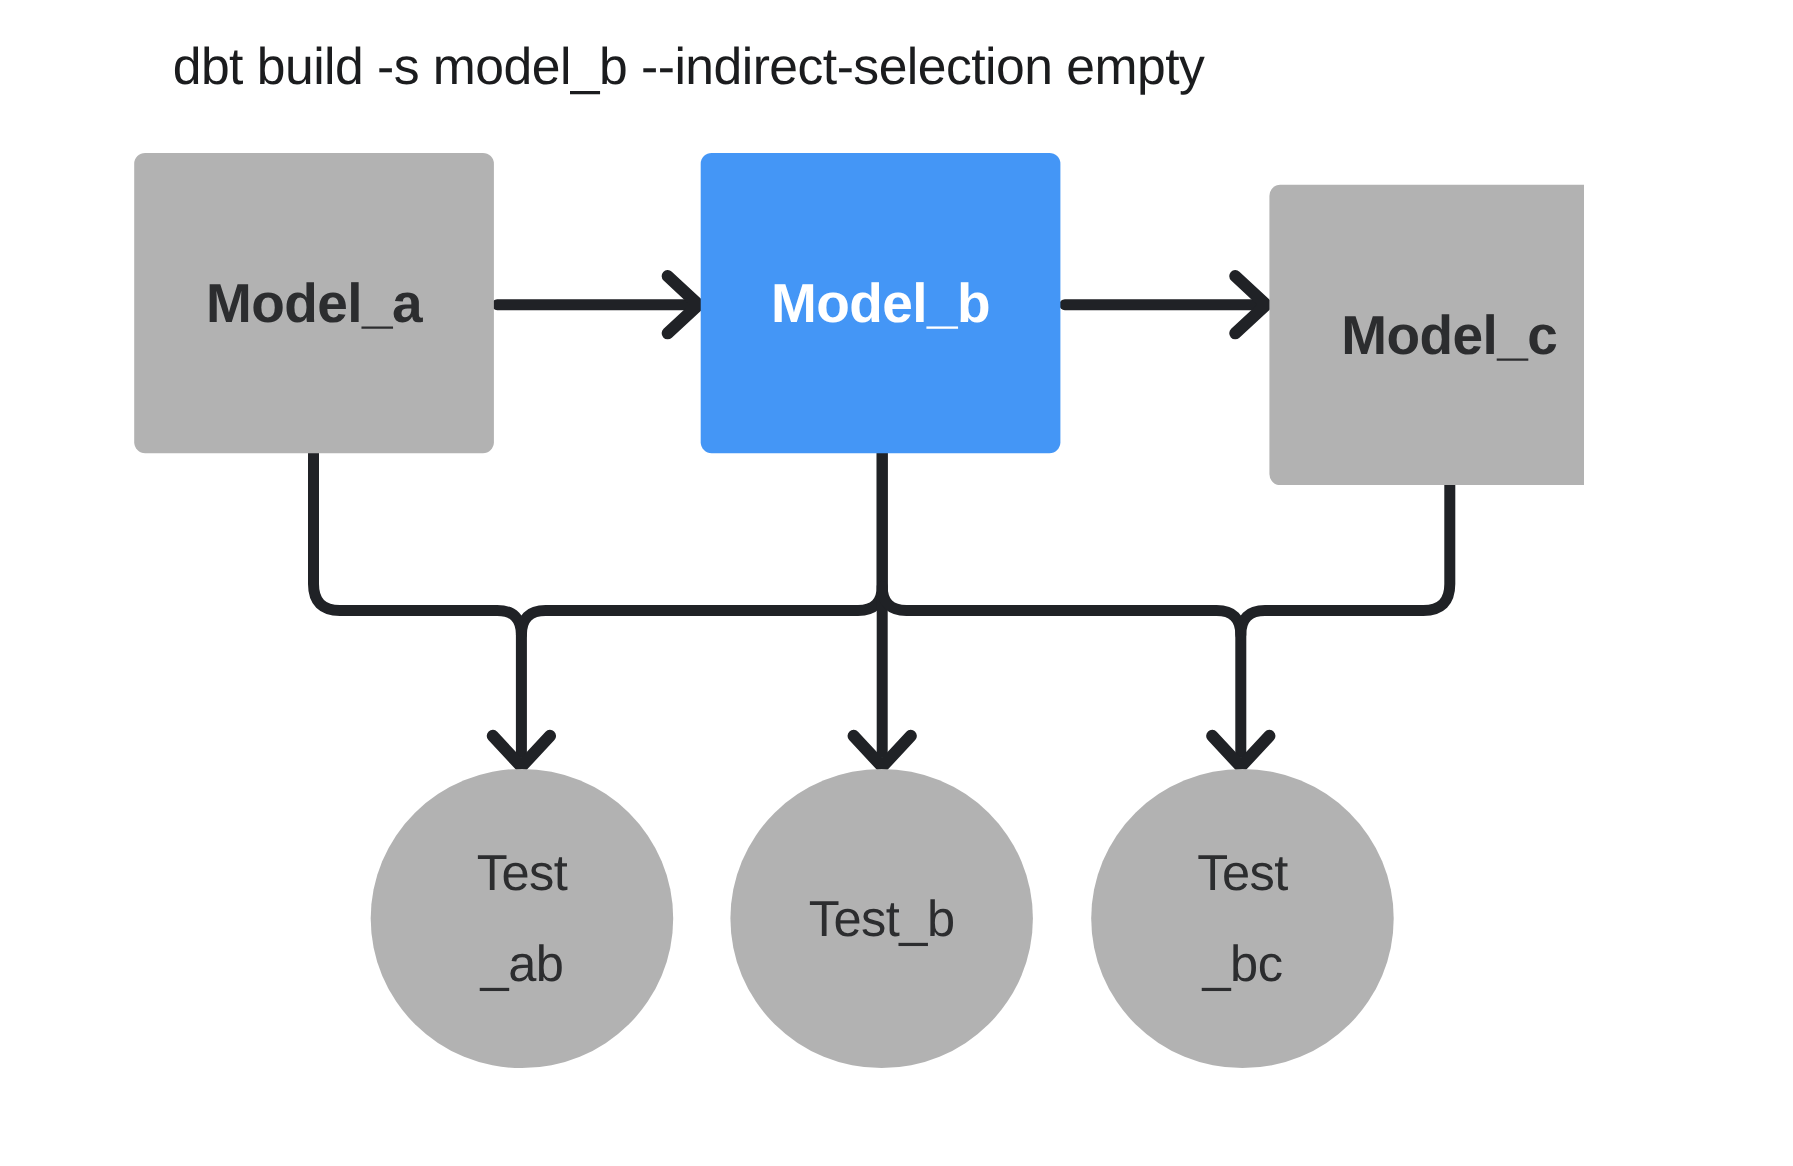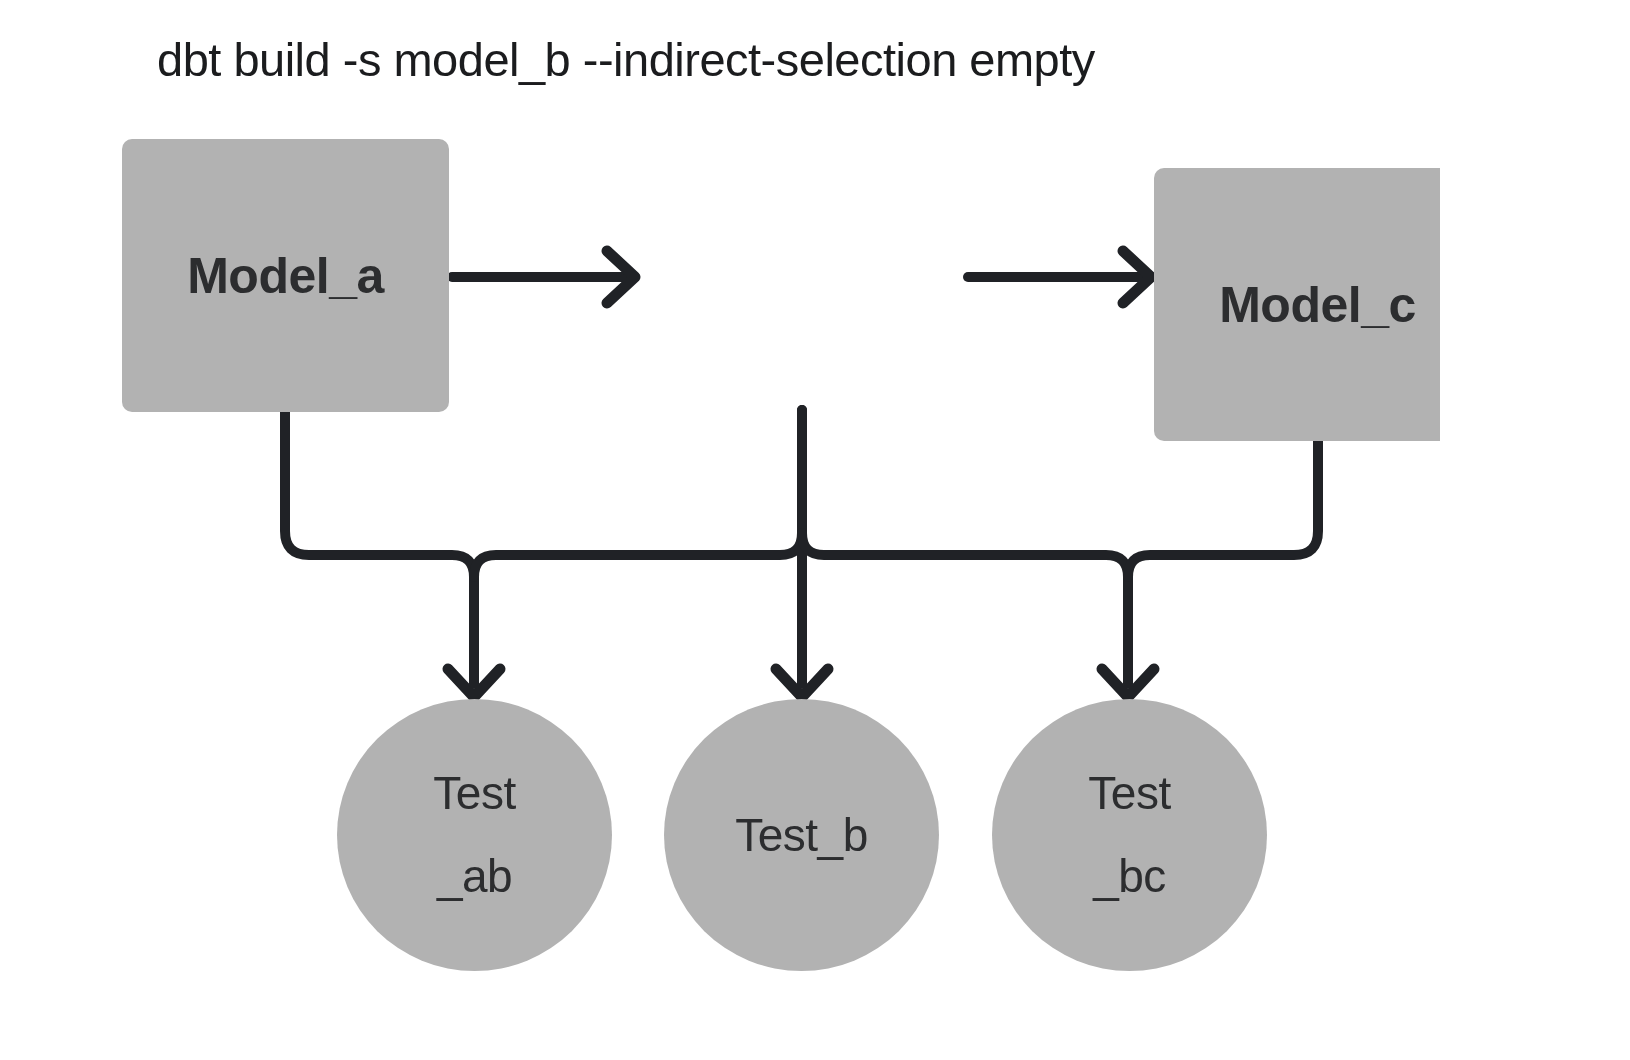--- a/index.html
+++ b/index.html
@@ -55,20 +55,23 @@
     <path class="edge" d="M1318,410 L1318,531 Q1318,555 1294,555 L1150,555 Q1128,555 1128,577"></path>
 
     <path class="head" d="M448,669 L474,697 L500,669"></path>
     <path class="head" d="M776,669 L802,697 L828,669"></path>
     <path class="head" d="M1102,669 L1128,697 L1154,669"></path>
   </svg>
 
   <div class="box pos-model-a">
     <span class="label">Model_a</span>
   </div>
+  <div class="box selected pos-model-b">
+    <span class="label">Model_b</span>
+  </div>
   <div class="box pos-model-c">
     <span class="label">Model_c</span>
   </div>
 
   <div class="circle pos-test-ab">
     <span class="line">Test</span>
     <span class="line">_ab</span>
   </div>
   <div class="circle pos-test-b">
     <span class="line">Test_b</span>

